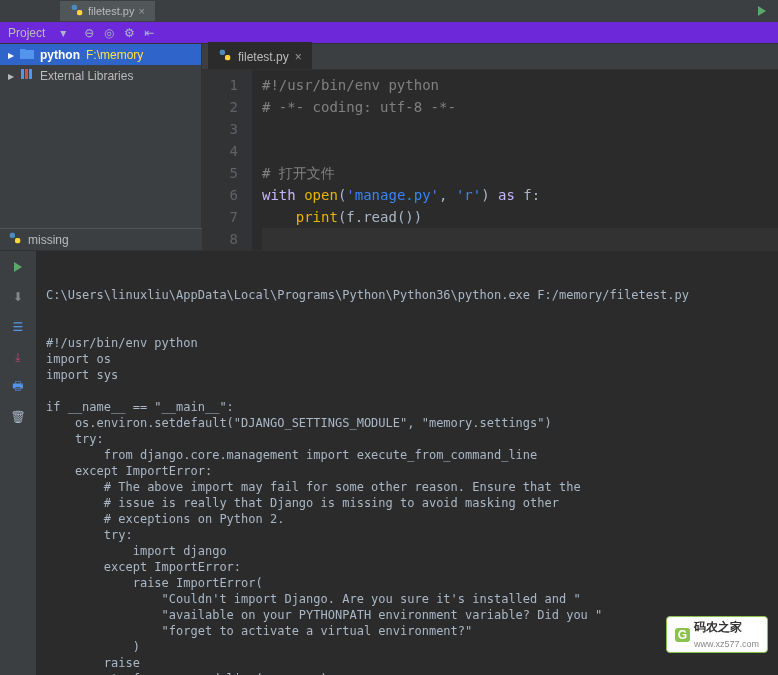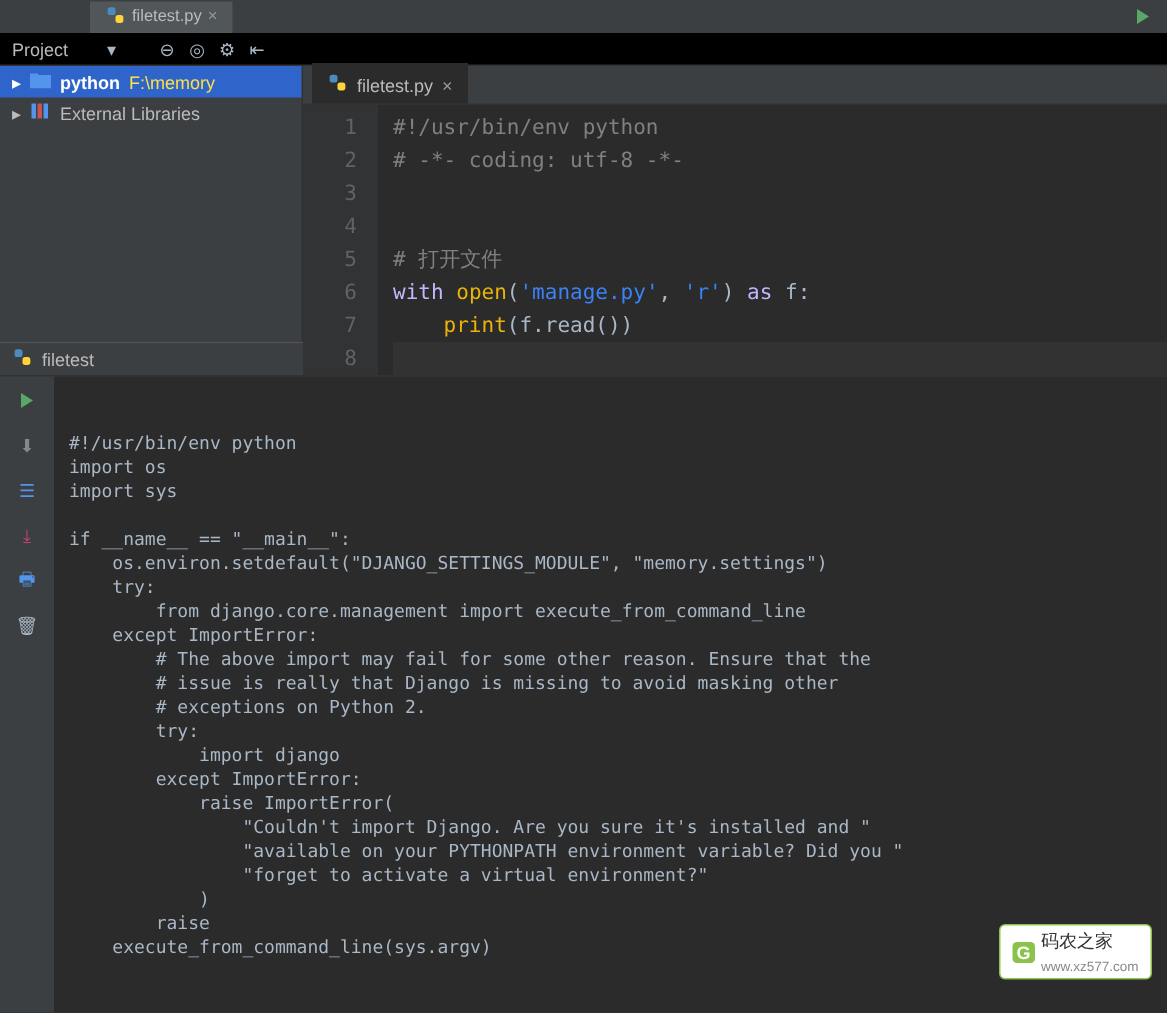--- a/index.html
+++ b/index.html
@@ -7,21 +7,21 @@
   width: 778px; height: 675px;
   background: #3c3f41;
   font-family: "Segoe UI", Arial, sans-serif;
   font-size: 12px; color: #bbbbbb;
   overflow: hidden; position: relative;
 }
 .top-tabs { height: 22px; background: #3c3f41; display: flex; align-items: center; padding-left: 60px; }
 .top-tab { background: #515658; padding: 2px 10px; display: flex; align-items: center; gap: 4px; font-size: 11px; color: #bbbbbb; }
 .top-tab .py-icon { width: 14px; height: 14px; }
 .top-tab .close { color: #999; cursor: pointer; }
-.toolbar { height: 22px; display: flex; align-items: center; padding: 0 8px; gap: 21px; background: #000000; border-bottom: 1px solid #323232; }
+.toolbar { height: 22px; display: flex; align-items: center; padding: 0 8px; gap: 10px; background: #6d28d9; border-bottom: 1px solid #323232; }
 .toolbar-label { color: #bbbbbb; font-size: 12px; }
 .toolbar-icons { display: flex; gap: 4px; }
 .tiny-icon { width: 16px; height: 16px; display: inline-flex; align-items: center; justify-content: center; color: #a9b7c6; }
 .main { display: flex; height: 184px; }
 .sidebar { width: 202px; background: #3c3f41; border-right: 1px solid #323232; }
 .sidebar-item { display: flex; align-items: center; gap: 6px; padding: 3px 8px; color: #bbbbbb; font-size: 12px; }
 .sidebar-item.selected { background: #2f65ca; color: #ffffff; }
 .folder-icon { color: #5394ec; }
 .lib-icon { color: #5394ec; }
 .editor-area { flex: 1; display: flex; flex-direction: column; background: #2b2b2b; }
@@ -141,36 +141,37 @@
 </div>
 
 <div class="run-panel">
   <div class="run-header">
     <span>
       <svg width="14" height="14" viewBox="0 0 16 16">
           <rect x="2" y="2" width="6" height="6" rx="2" fill="#4b8bbe"></rect>
           <rect x="8" y="8" width="6" height="6" rx="2" fill="#ffd43b"></rect>
         </svg>
     </span>
-    <span>filetest</span>
+    <span>missing</span>
   </div>
   <div class="run-body">
     <div class="run-gutter">
       <span class="run-gutter-btn">
           <svg width="14" height="14" viewBox="0 0 14 14">
             <path d="M3 2 L11 7 L3 12 Z" fill="#59a869"></path>
           </svg>
         </span>
       <span class="run-gutter-btn" style="color:#888;">⬇</span>
       <span class="run-gutter-btn" style="color:#5394ec;">☰</span>
       <span class="run-gutter-btn" style="color:#c7417b;">⤓</span>
       <span class="run-gutter-btn" style="color:#5394ec;">🖶</span>
       <span class="run-gutter-btn" style="color:#a9b7c6;">🗑</span>
     </div>
     <div class="console">
+      <div class="console-path">C:\Users\linuxliu\AppData\Local\Programs\Python\Python36\python.exe F:/memory/filetest.py</div>
       <div id="console-out">#!/usr/bin/env python
 import os
 import sys
 
 if __name__ == "__main__":
     os.environ.setdefault("DJANGO_SETTINGS_MODULE", "memory.settings")
     try:
         from django.core.management import execute_from_command_line
     except ImportError:
         # The above import may fail for some other reason. Ensure that the
@@ -189,16 +190,16 @@
 </div>
       
       
     </div>
   </div>
 </div>
 
 <div class="watermark">
   <span class="wm-badge">G</span>
   <span>
-    <span style="font-weight:normal;text-align:center;">码农之家</span><br>
+    <span style="font-weight:bold;text-align:center;">码农之家</span><br>
     <span class="wm-sub">www.xz577.com</span>
   </span>
 </div>
 
 </body></html>

